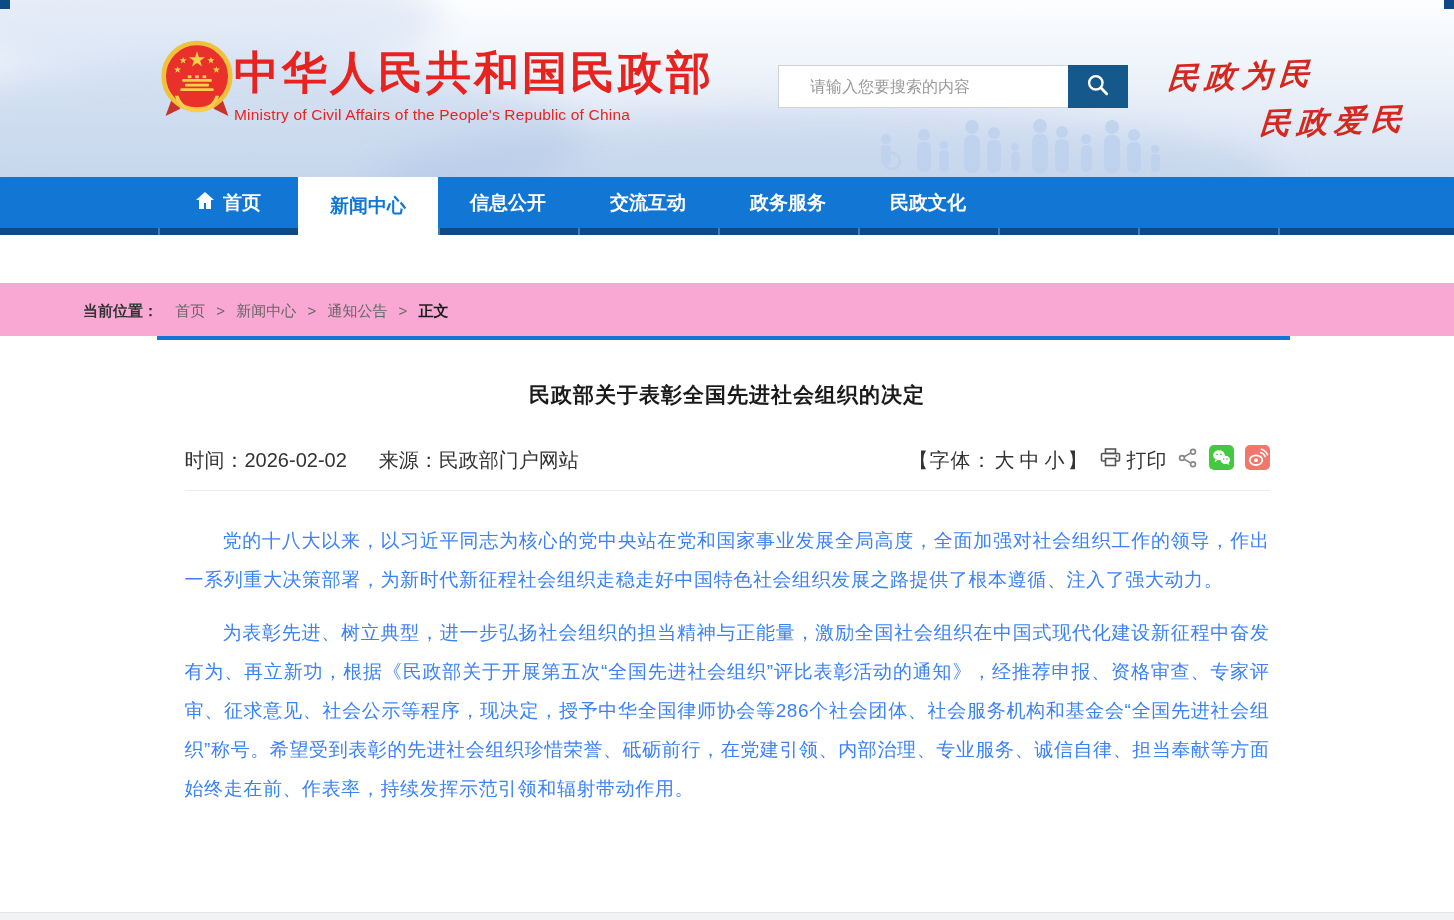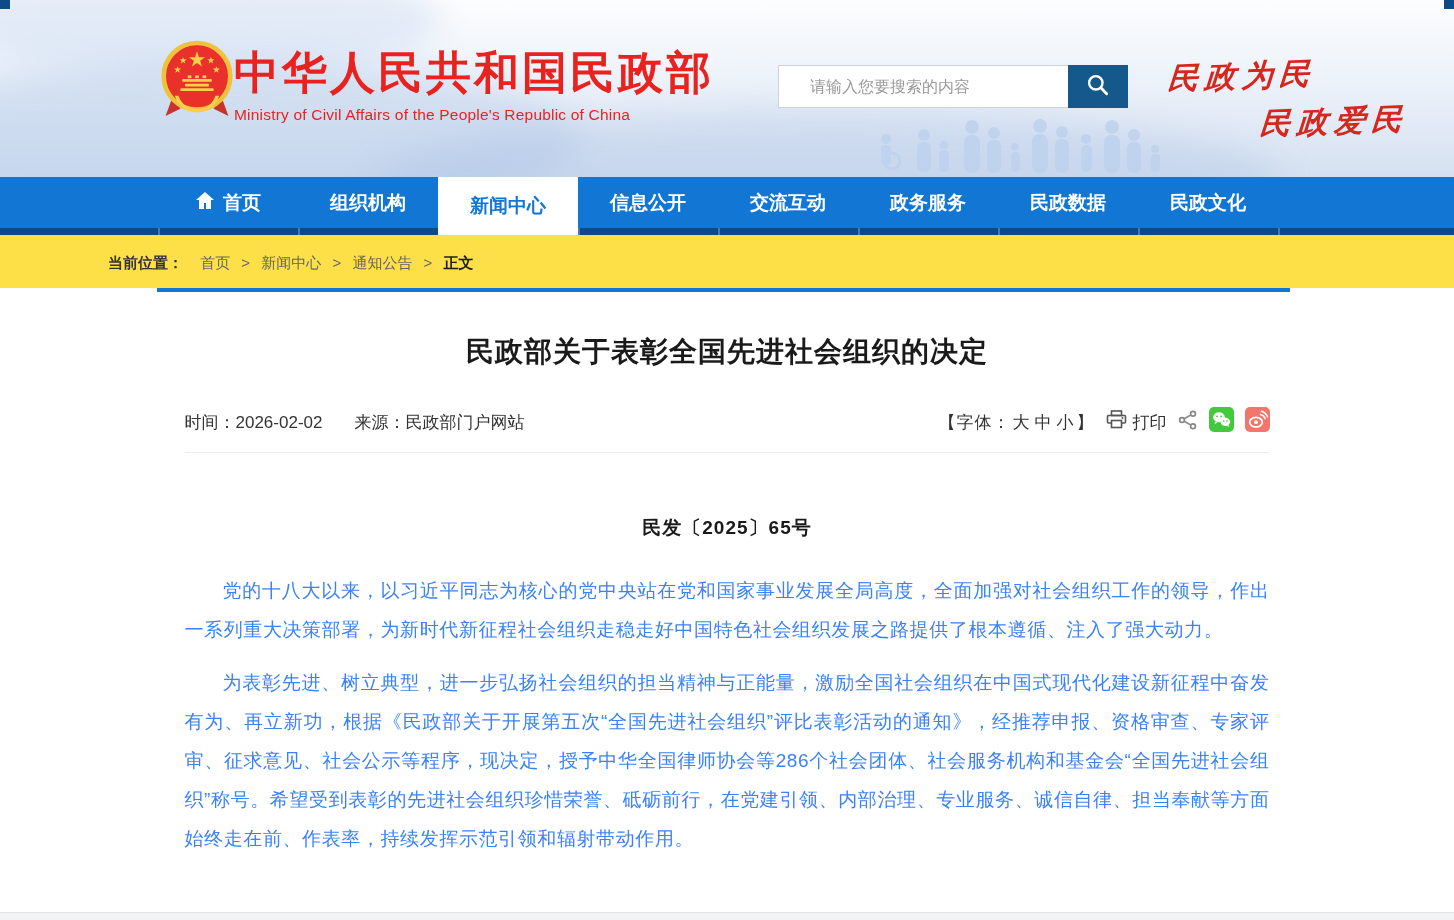--- a/index.html
+++ b/index.html
@@ -46,33 +46,33 @@
   .nav { position:relative; width:100%; height:58px; background:#1176d4; }
   .nav-strip { position:absolute; left:0; bottom:0; width:100%; height:7px; background:#0d4a86; display:flex; }
   .nav-strip .seg { width:140px; height:100%; border-left:2px solid rgba(140,180,220,0.45); }
   .nav-strip .lead { width:158px; }
   .nav-items { position:absolute; left:158px; top:0; display:flex; height:58px; z-index:2; }
   .nav-item { width:140px; height:51px; display:flex; align-items:center; justify-content:center;
     gap:8px; color:#fff; font-size:19px; font-weight:bold; cursor:pointer; }
   .nav-item.active { background:#ffffff; color:#1176d4; height:58px; }
 
   
-  .breadcrumb { padding:19px 0 15px 108px; font-size:15px; color:#666; background:#fde047; }
+  .breadcrumb { padding:19px 0 15px 83px; font-size:15px; color:#666; background:#f9a8d4;margin-top:48px; }
   .breadcrumb .label { color:#333; font-weight:bold; margin-right:6px; }
   .crumb { color:#666; cursor:pointer; margin:0 7px; }
   .crumb-sep { color:#666; }
   .crumb.current { color:#1a1a1a; font-weight:bold; cursor:default; }
   .rule { margin-left:157px; width:1133px; height:4px; background:#1176d4; }
 
   
   .article { width:1135px; margin:0 auto; }
-  .article-title { text-align:center; font-size:28px; font-weight:bold; color:#1a1a1a; margin:41px 0 0; letter-spacing:1px; }
+  .article-title { text-align:center; font-size:21px; font-weight:bold; color:#1a1a1a; margin:41px 0 0; letter-spacing:1px; }
   .meta { display:flex; justify-content:space-between; align-items:center;
     margin:36px 25px 0; padding-bottom:15px; border-bottom:1px solid #ededed;
-    font-size:17px; color:#333; }
+    font-size:20px; color:#333; }
   .meta-left { display:flex; gap:32px; }
   .meta-right { display:flex; align-items:center; gap:11px; }
   .font-sizes { letter-spacing:1px; }
   .size-opt { cursor:pointer; margin:0 2px; }
   .print-btn { display:flex; align-items:center; gap:6px; cursor:pointer; }
   .icon-btn { display:flex; align-items:center; cursor:pointer; }
 
   .doc-num { text-align:center; font-weight:bold; font-size:19px; color:#1a1a1a; margin-top:62px; letter-spacing:1px; }
 
   .body-text { margin:30px 25px 0; }
@@ -185,37 +185,31 @@
   </div>
   <div class="nav-items">
     <div class="nav-item">
       <span>
         <svg width="20" height="19" viewBox="0 0 20 19">
           <path d="M10 1 L1 9 h3 v9 h5 v-6 h2 v6 h5 V9 h3 Z" fill="#fff"></path>
         </svg>
       </span>
       <span>首页</span>
     </div>
-    <div class="nav-item">
-      <span>组织机构</span>
-    </div>
     <div class="nav-item active">
       <span>新闻中心</span>
     </div>
     <div class="nav-item">
       <span>信息公开</span>
     </div>
     <div class="nav-item">
       <span>交流互动</span>
     </div>
     <div class="nav-item">
       <span>政务服务</span>
-    </div>
-    <div class="nav-item">
-      <span>民政数据</span>
     </div>
     <div class="nav-item">
       <span>民政文化</span>
     </div>
   </div>
 </div>
 
 <div class="breadcrumb">
   <span class="label">当前位置：</span>
   <span class="crumb">首页</span>
@@ -288,21 +282,20 @@
             <ellipse cx="11" cy="15.2" rx="6.3" ry="4.8" fill="none" stroke="#fff" stroke-width="1.8"></ellipse>
             <circle cx="11" cy="15.2" r="1.9" fill="#fff"></circle>
             <path d="M15.5 7.5 a6.5 6.5 0 0 1 4.6 4.1" fill="none" stroke="#fff" stroke-width="1.6" stroke-linecap="round"></path>
             <path d="M16.5 4.2 a9.5 9.5 0 0 1 6 5.6" fill="none" stroke="#fff" stroke-width="1.6" stroke-linecap="round"></path>
           </svg>
         </span>
       </span>
     </div>
   </div>
 
-  <div class="doc-num">民发〔2025〕65号</div>
 
   <div class="body-text">
     <p>党的十八大以来，以习近平同志为核心的党中央站在党和国家事业发展全局高度，全面加强对社会组织工作的领导，作出一系列重大决策部署，为新时代新征程社会组织走稳走好中国特色社会组织发展之路提供了根本遵循、注入了强大动力。</p>
     <p>为表彰先进、树立典型，进一步弘扬社会组织的担当精神与正能量，激励全国社会组织在中国式现代化建设新征程中奋发有为、再立新功，根据《民政部关于开展第五次“全国先进社会组织”评比表彰活动的通知》，经推荐申报、资格审查、专家评审、征求意见、社会公示等程序，现决定，授予中华全国律师协会等286个社会团体、社会服务机构和基金会“全国先进社会组织”称号。希望受到表彰的先进社会组织珍惜荣誉、砥砺前行，在党建引领、内部治理、专业服务、诚信自律、担当奉献等方面始终走在前、作表率，持续发挥示范引领和辐射带动作用。</p>
   </div>
 </div>
 
 <div class="footer-strip"></div>
 
 </body></html>

